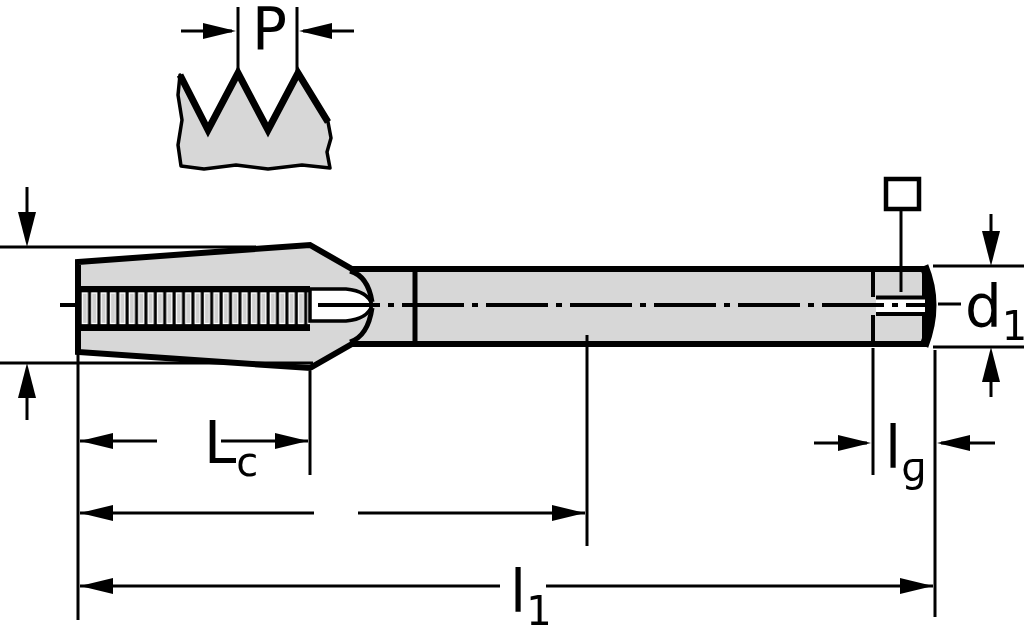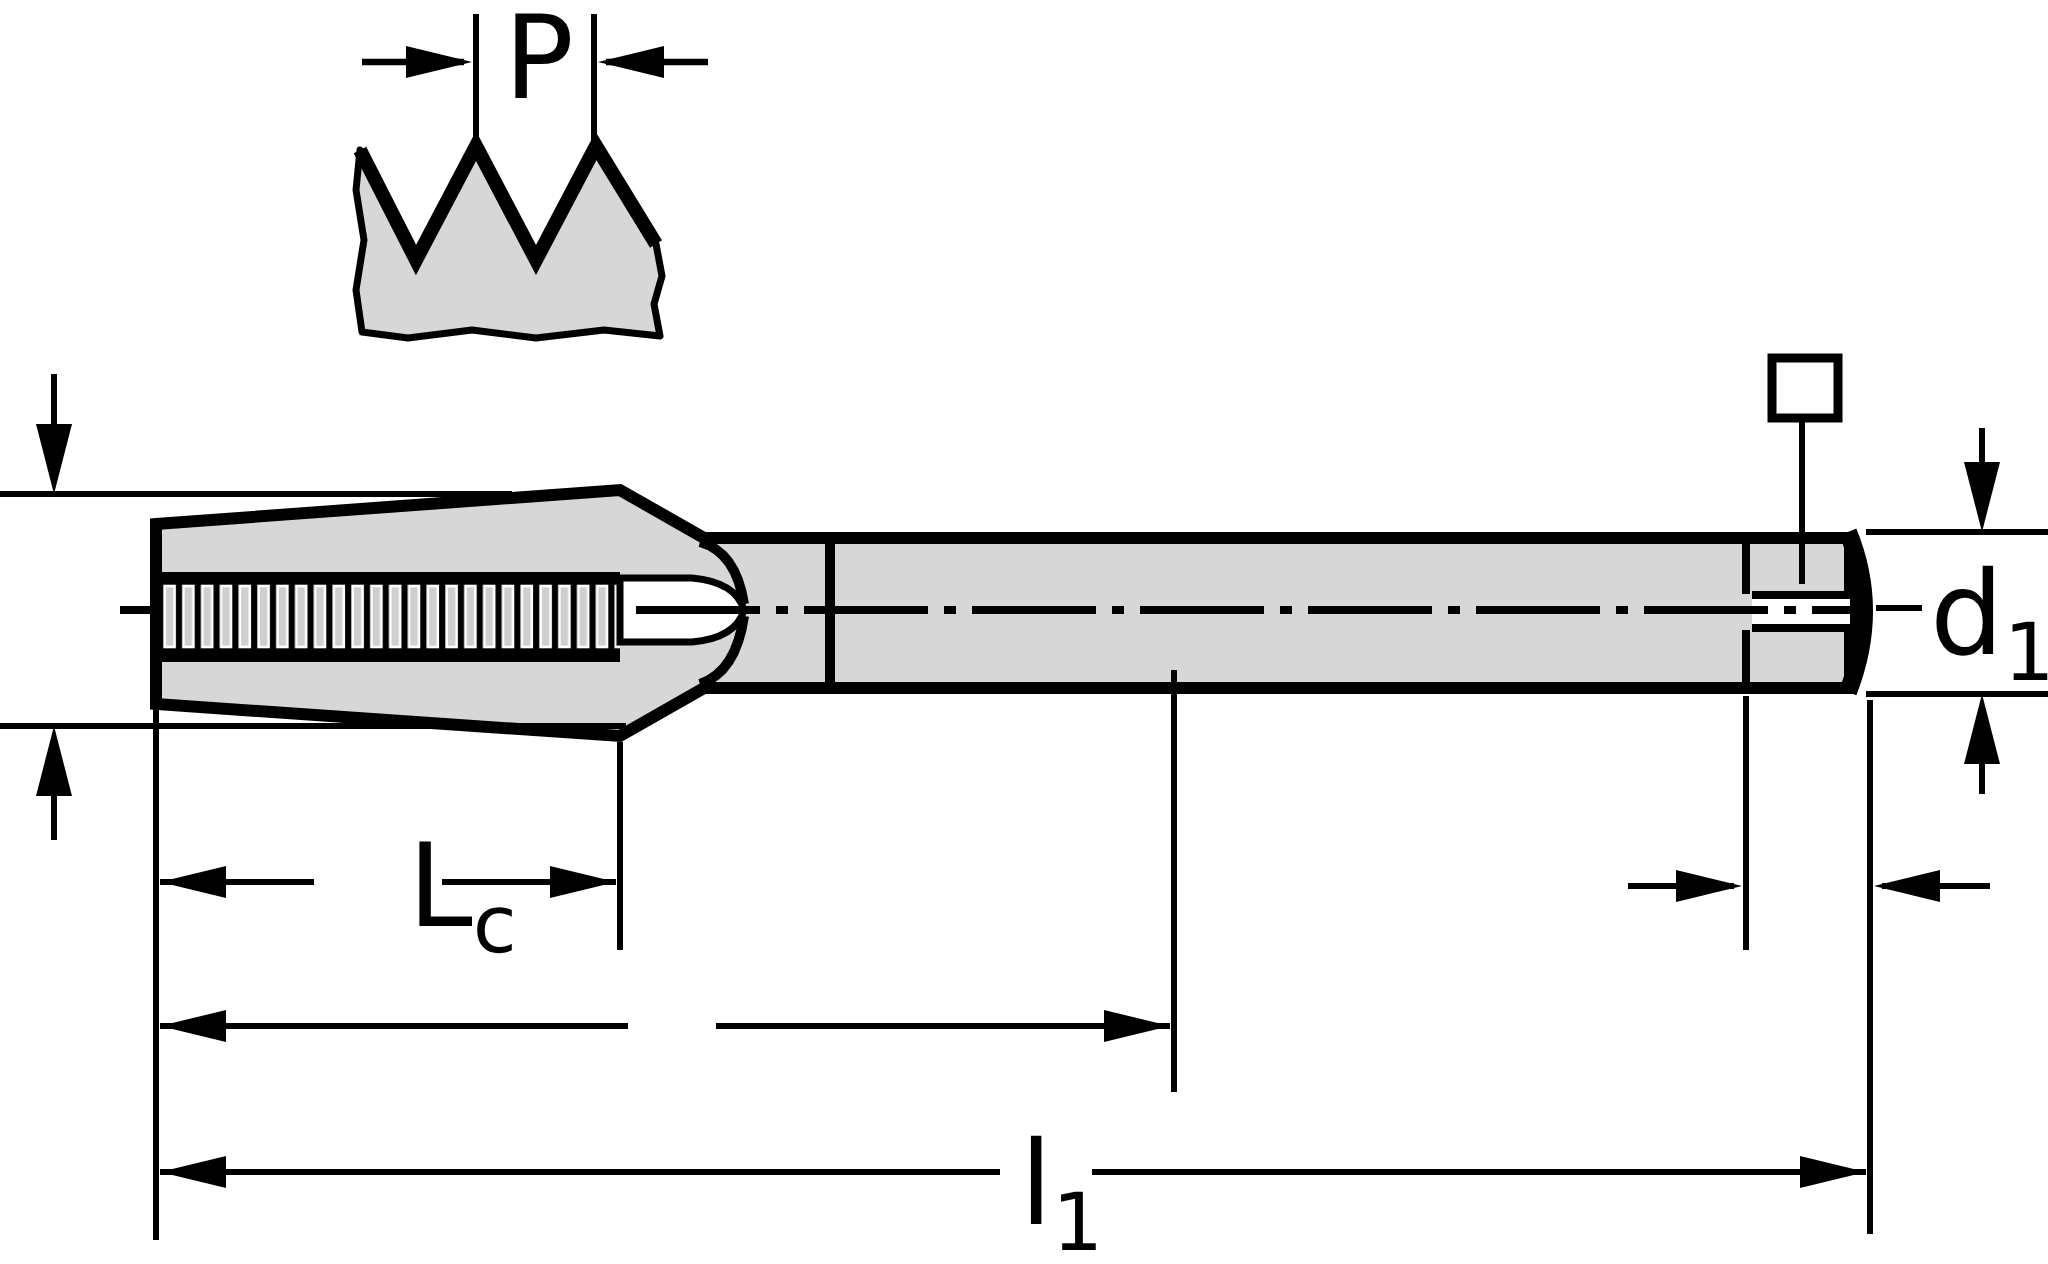--- a/index.html
+++ b/index.html
@@ -161,16 +161,17 @@
   </svg>
 
   <div class="lbl" id="label-pitch"><span>P</span><span class="sub"></span></div>
 
 
   <div class="lbl" id="label-lc"><span>L</span><span class="sub">c</span></div>
 
 
   <div class="lbl" id="label-l1"><span>l</span><span class="sub">1</span></div>
 
+  <div class="lbl" id="label-lg"><span>l</span><span class="sub">ɡ</span></div>
 
   <div class="lbl" id="label-d1"><span>d</span><span class="sub">1</span></div>
 
 </div>
 
 </body></html>

